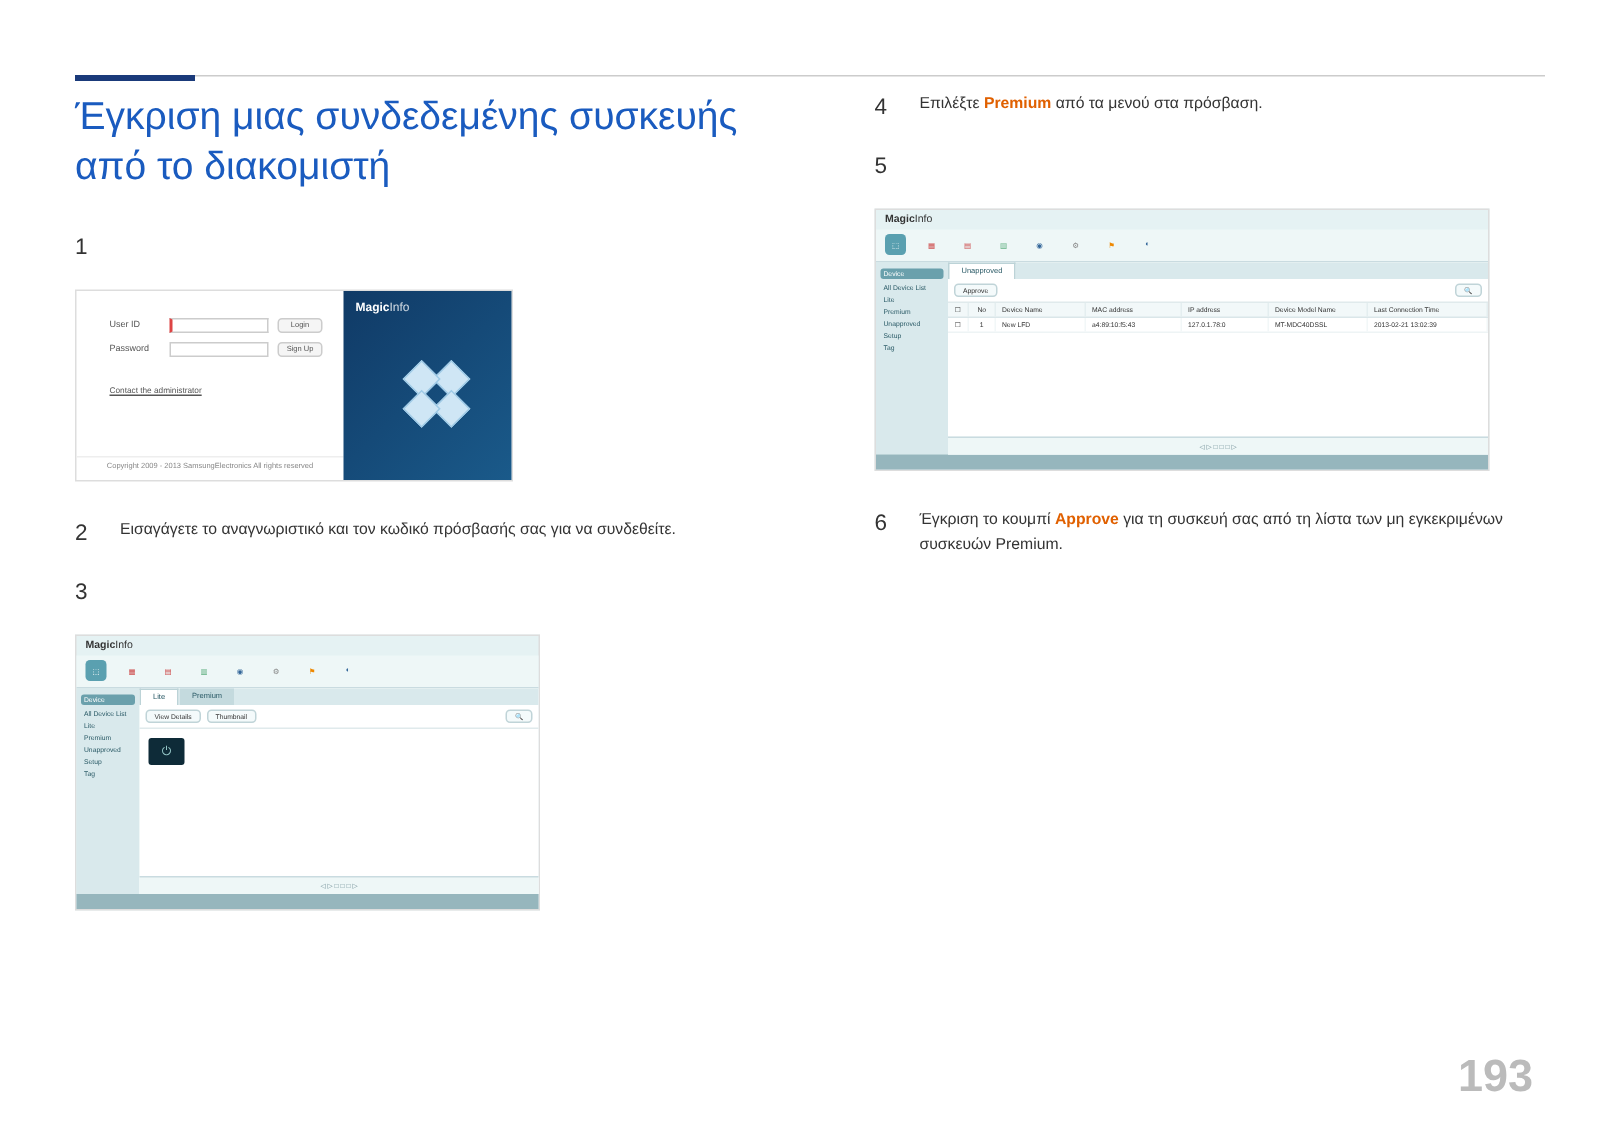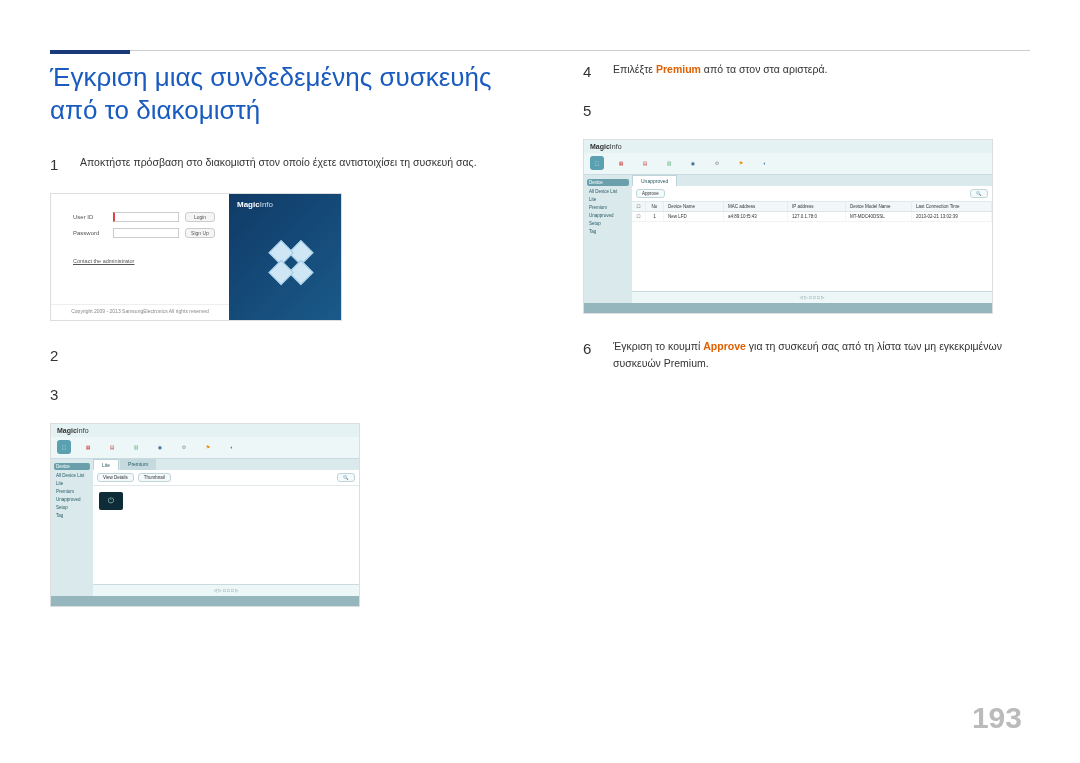--- a/index.html
+++ b/index.html
@@ -324,21 +324,20 @@
     <div class="topbar-accent"></div>
   </div>
 
   <div class="columns">
 
     <div class="col">
       <h1 class="section-title">Έγκριση μιας συνδεδεμένης συσκευής από το διακομιστή</h1>
 
       <div class="step">
         <div class="step-num">1</div>
-        <div class="step-text">Αποκτήστε πρόσβαση στο διακομιστή στον οποίο έχετε αντιστοιχίσει τη συσκευή σας.</div>
       </div>
 
       <div class="shot shot1">
         <div class="shot1-left">
           <div class="login-row">
             <span class="login-label">User ID</span>
             <span class="login-input red"></span>
             <span class="login-btn">Login</span>
           </div>
           <div class="login-row">
@@ -357,20 +356,21 @@
             <div class="dc1"></div>
               <div class="dc2"></div>
               <div class="dc3"></div>
               <div class="dc4"></div>
           </div>
         </div>
       </div>
 
       <div class="step">
         <div class="step-num">2</div>
+        <div class="step-text">Εισαγάγετε το αναγνωριστικό και τον κωδικό πρόσβασής σας για να συνδεθείτε.</div>
       </div>
 
       <div class="step">
         <div class="step-num">3</div>
       </div>
 
       <div class="shot shot2">
         <div class="app-title">
           <span>Magic</span><span class="thin">Info</span>
         </div>
@@ -413,21 +413,21 @@
         </div>
         <div class="app-bottom"></div>
       </div>
     </div>
 
     <div class="col">
 
       <div class="step">
         <div class="step-num">4</div>
         <div class="step-text">
-          <span>Επιλέξτε </span><span class="highlight">Premium</span><span> από τα στον στα αριστερά.</span>
+          <span>Επιλέξτε </span><span class="highlight">Premium</span><span> από τα μενού στα πρόσβαση.</span>
         </div>
       </div>
 
       <div class="step">
         <div class="step-num">5</div>
       </div>
 
       <div class="shot shot3">
         <div class="app-title">
           <span>Magic</span><span class="thin">Info</span>

